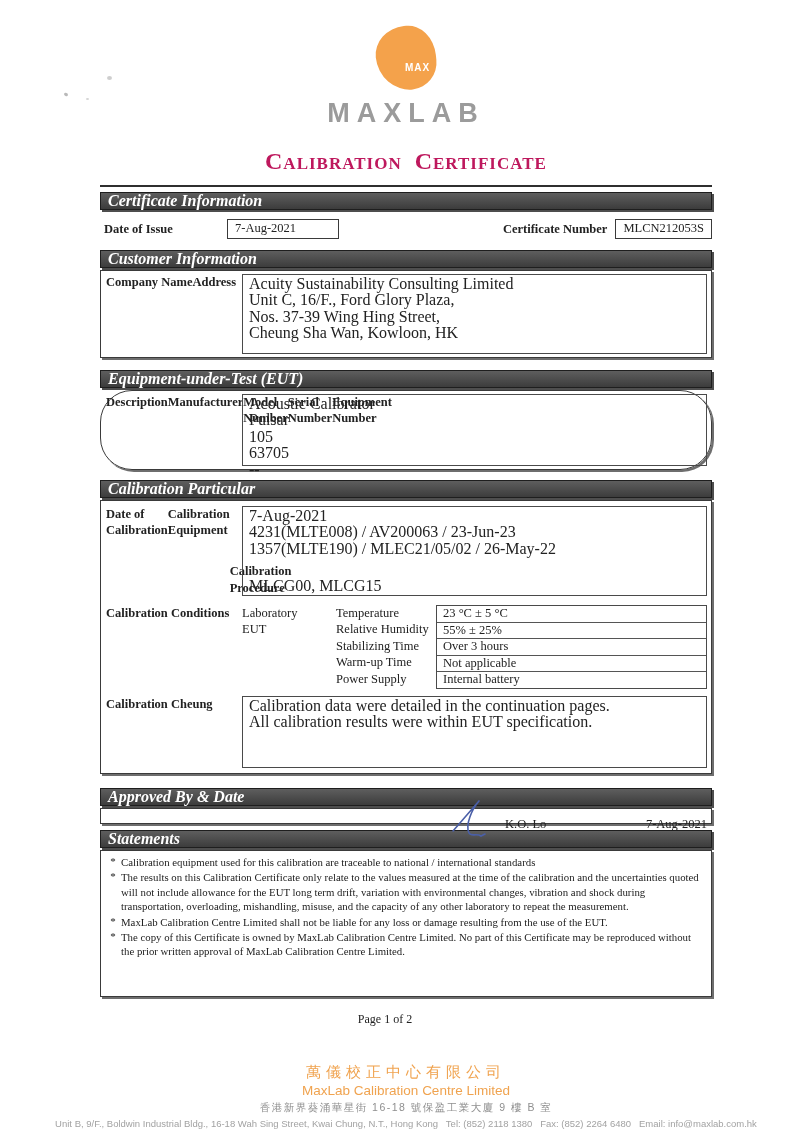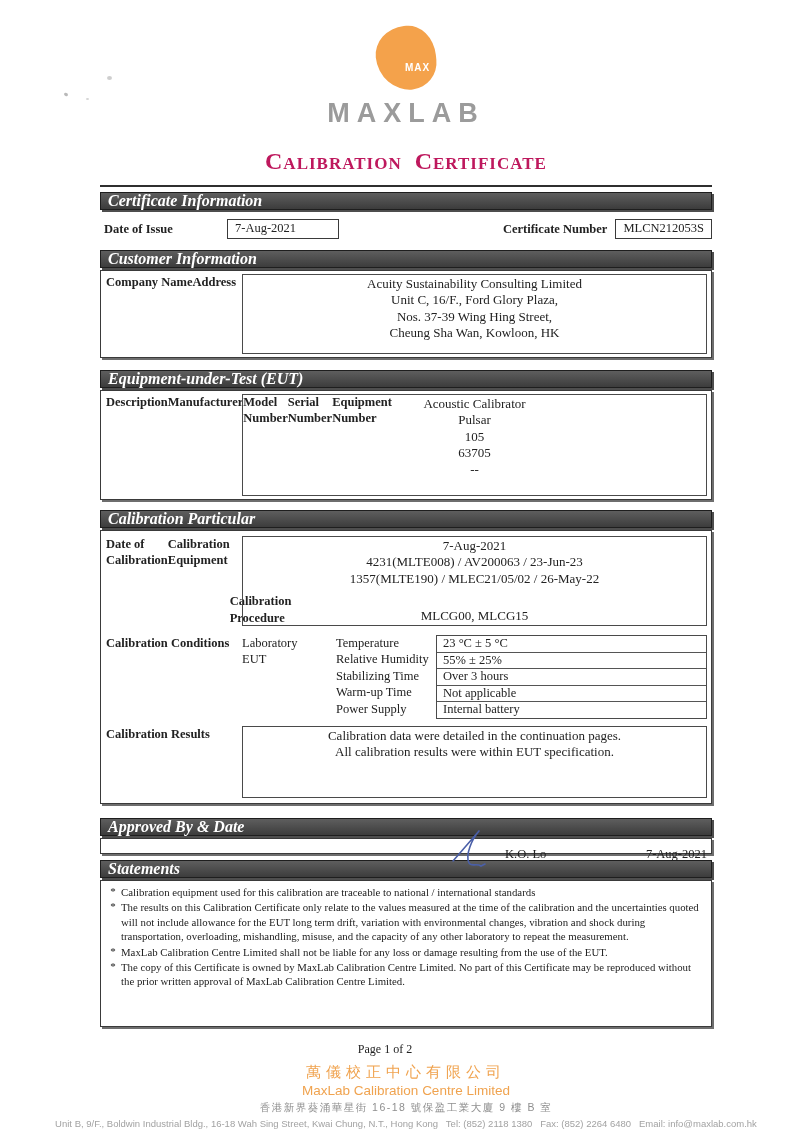--- a/index.html
+++ b/index.html
@@ -39,24 +39,24 @@
   .w110{width:112px;}
   .push{margin-left:auto;width:auto !important;padding-right:8px;}
 
   .sbox{box-sizing:border-box;border:1px solid #3a3a3a;box-shadow:2px 2px 0 #6e6e6e;
         margin-top:2px;display:flex;}
   .lcol{width:141px;padding:3px 2px 3px 5px;box-sizing:border-box;display:flex;
         flex-direction:row;}
   .lcol div{line-height:16.4px;}
   .vbox-in{flex:1;border:1px solid #4a4a4a;margin:3px 4px 3px 0;padding:1px 6px;
         box-sizing:border-box;}
-  .vbox-in div{line-height:16.4px;font-size:13px;text-align:center;}
+  .vbox-in div{line-height:16.4px;font-size:16px;}
 
   .cust{height:88px;margin-bottom:12px;}
-  .eut{height:110px;margin-bottom:10px;}
+  .eut{height:80px;margin-bottom:10px;border-radius:32px;}
   .mt8{margin-top:0;}
 
   .calib{display:block;padding:2px 0;margin-bottom:14px;}
   .cpart{display:flex;}
   .p1 .vbox-in{height:90px;display:flex;flex-direction:column;}
   .p1 .lcol{height:96px;}
   .grow{margin-top:auto;}
   .p2{margin-top:3px;}
   .gcol{width:94px;padding-top:3px;}
   .gcol div,.ccol div{line-height:16.4px;font-size:12.5px;}
@@ -185,21 +185,21 @@
           <div>23 °C ± 5 °C</div>
           <div>55% ± 25%</div>
           <div>Over 3 hours</div>
           <div>Not applicable</div>
           <div>Internal battery</div>
         </div>
       </div>
 
       <div class="cpart p3">
         <div class="lcol">
-          <div class="lbl">Calibration Results</div>
+          <div class="lbl">Calibration Cheung</div>
         </div>
         <div class="vbox-in">
           <div class="val">Calibration data were detailed in the continuation pages.</div>
           <div class="val">All calibration results were within EUT specification.</div>
         </div>
       </div>
     </div>
 
     <div class="bar">Approved By &amp; Date</div>
     <div class="sbox appr">

